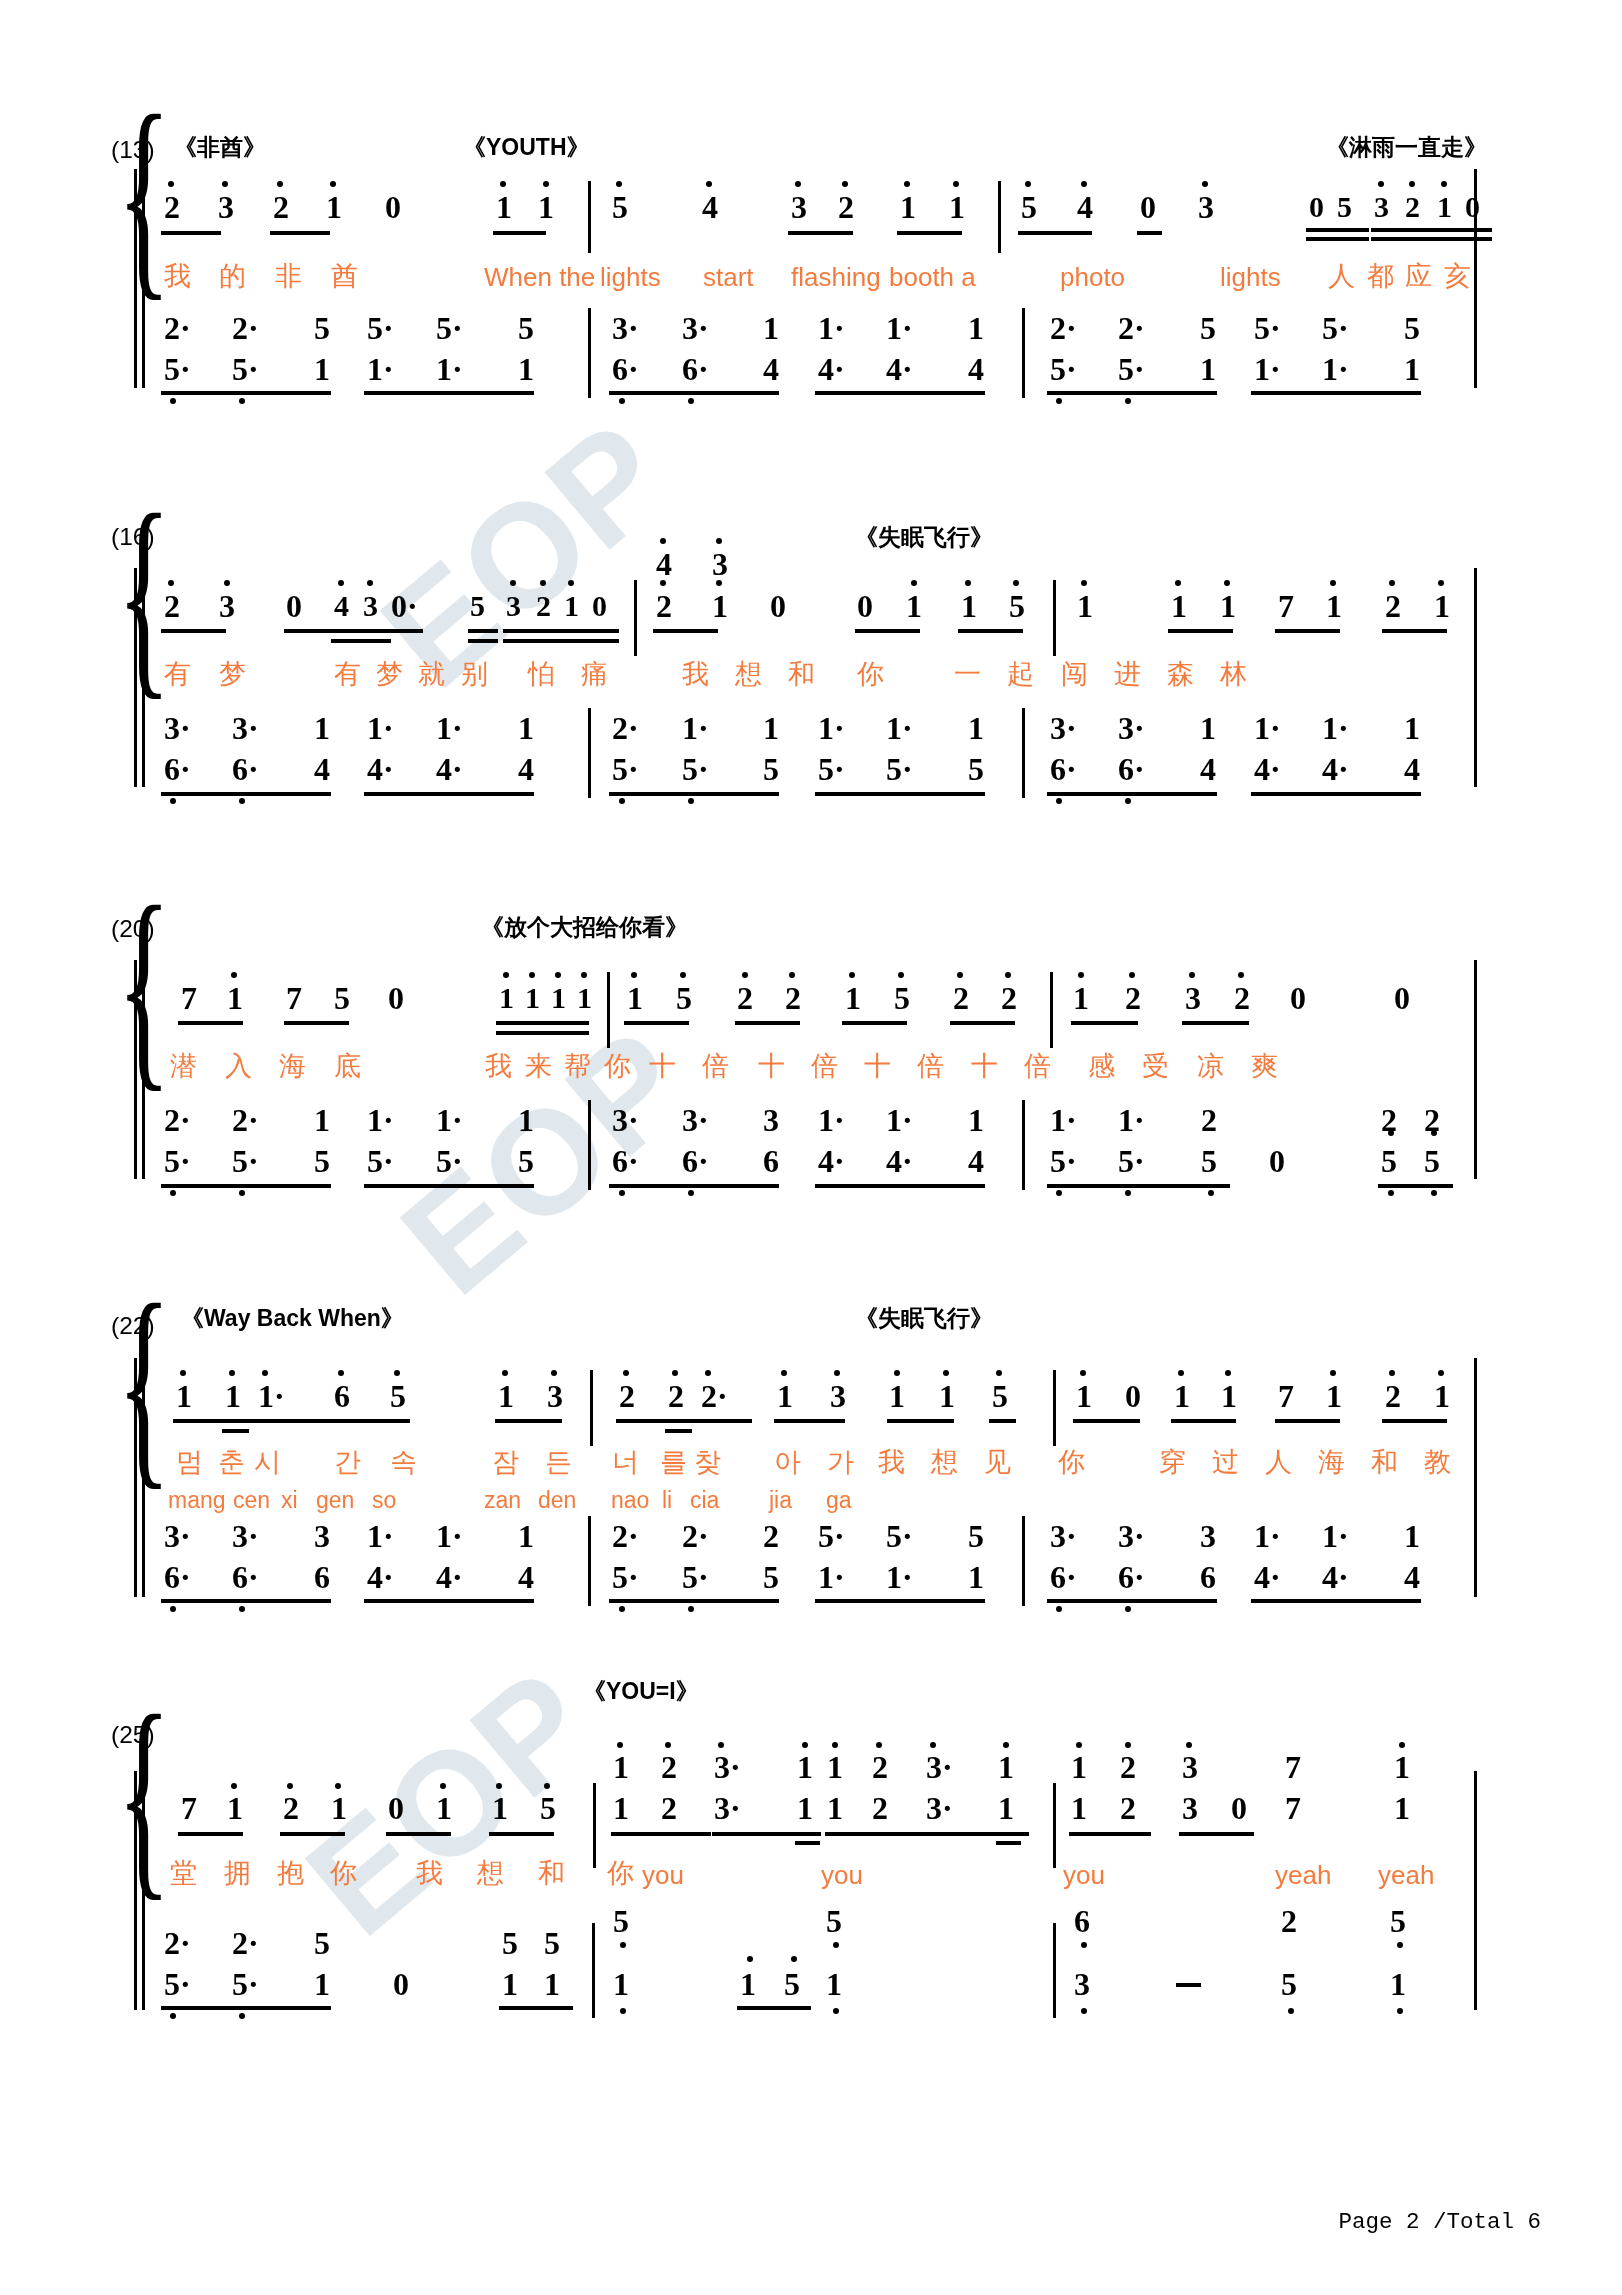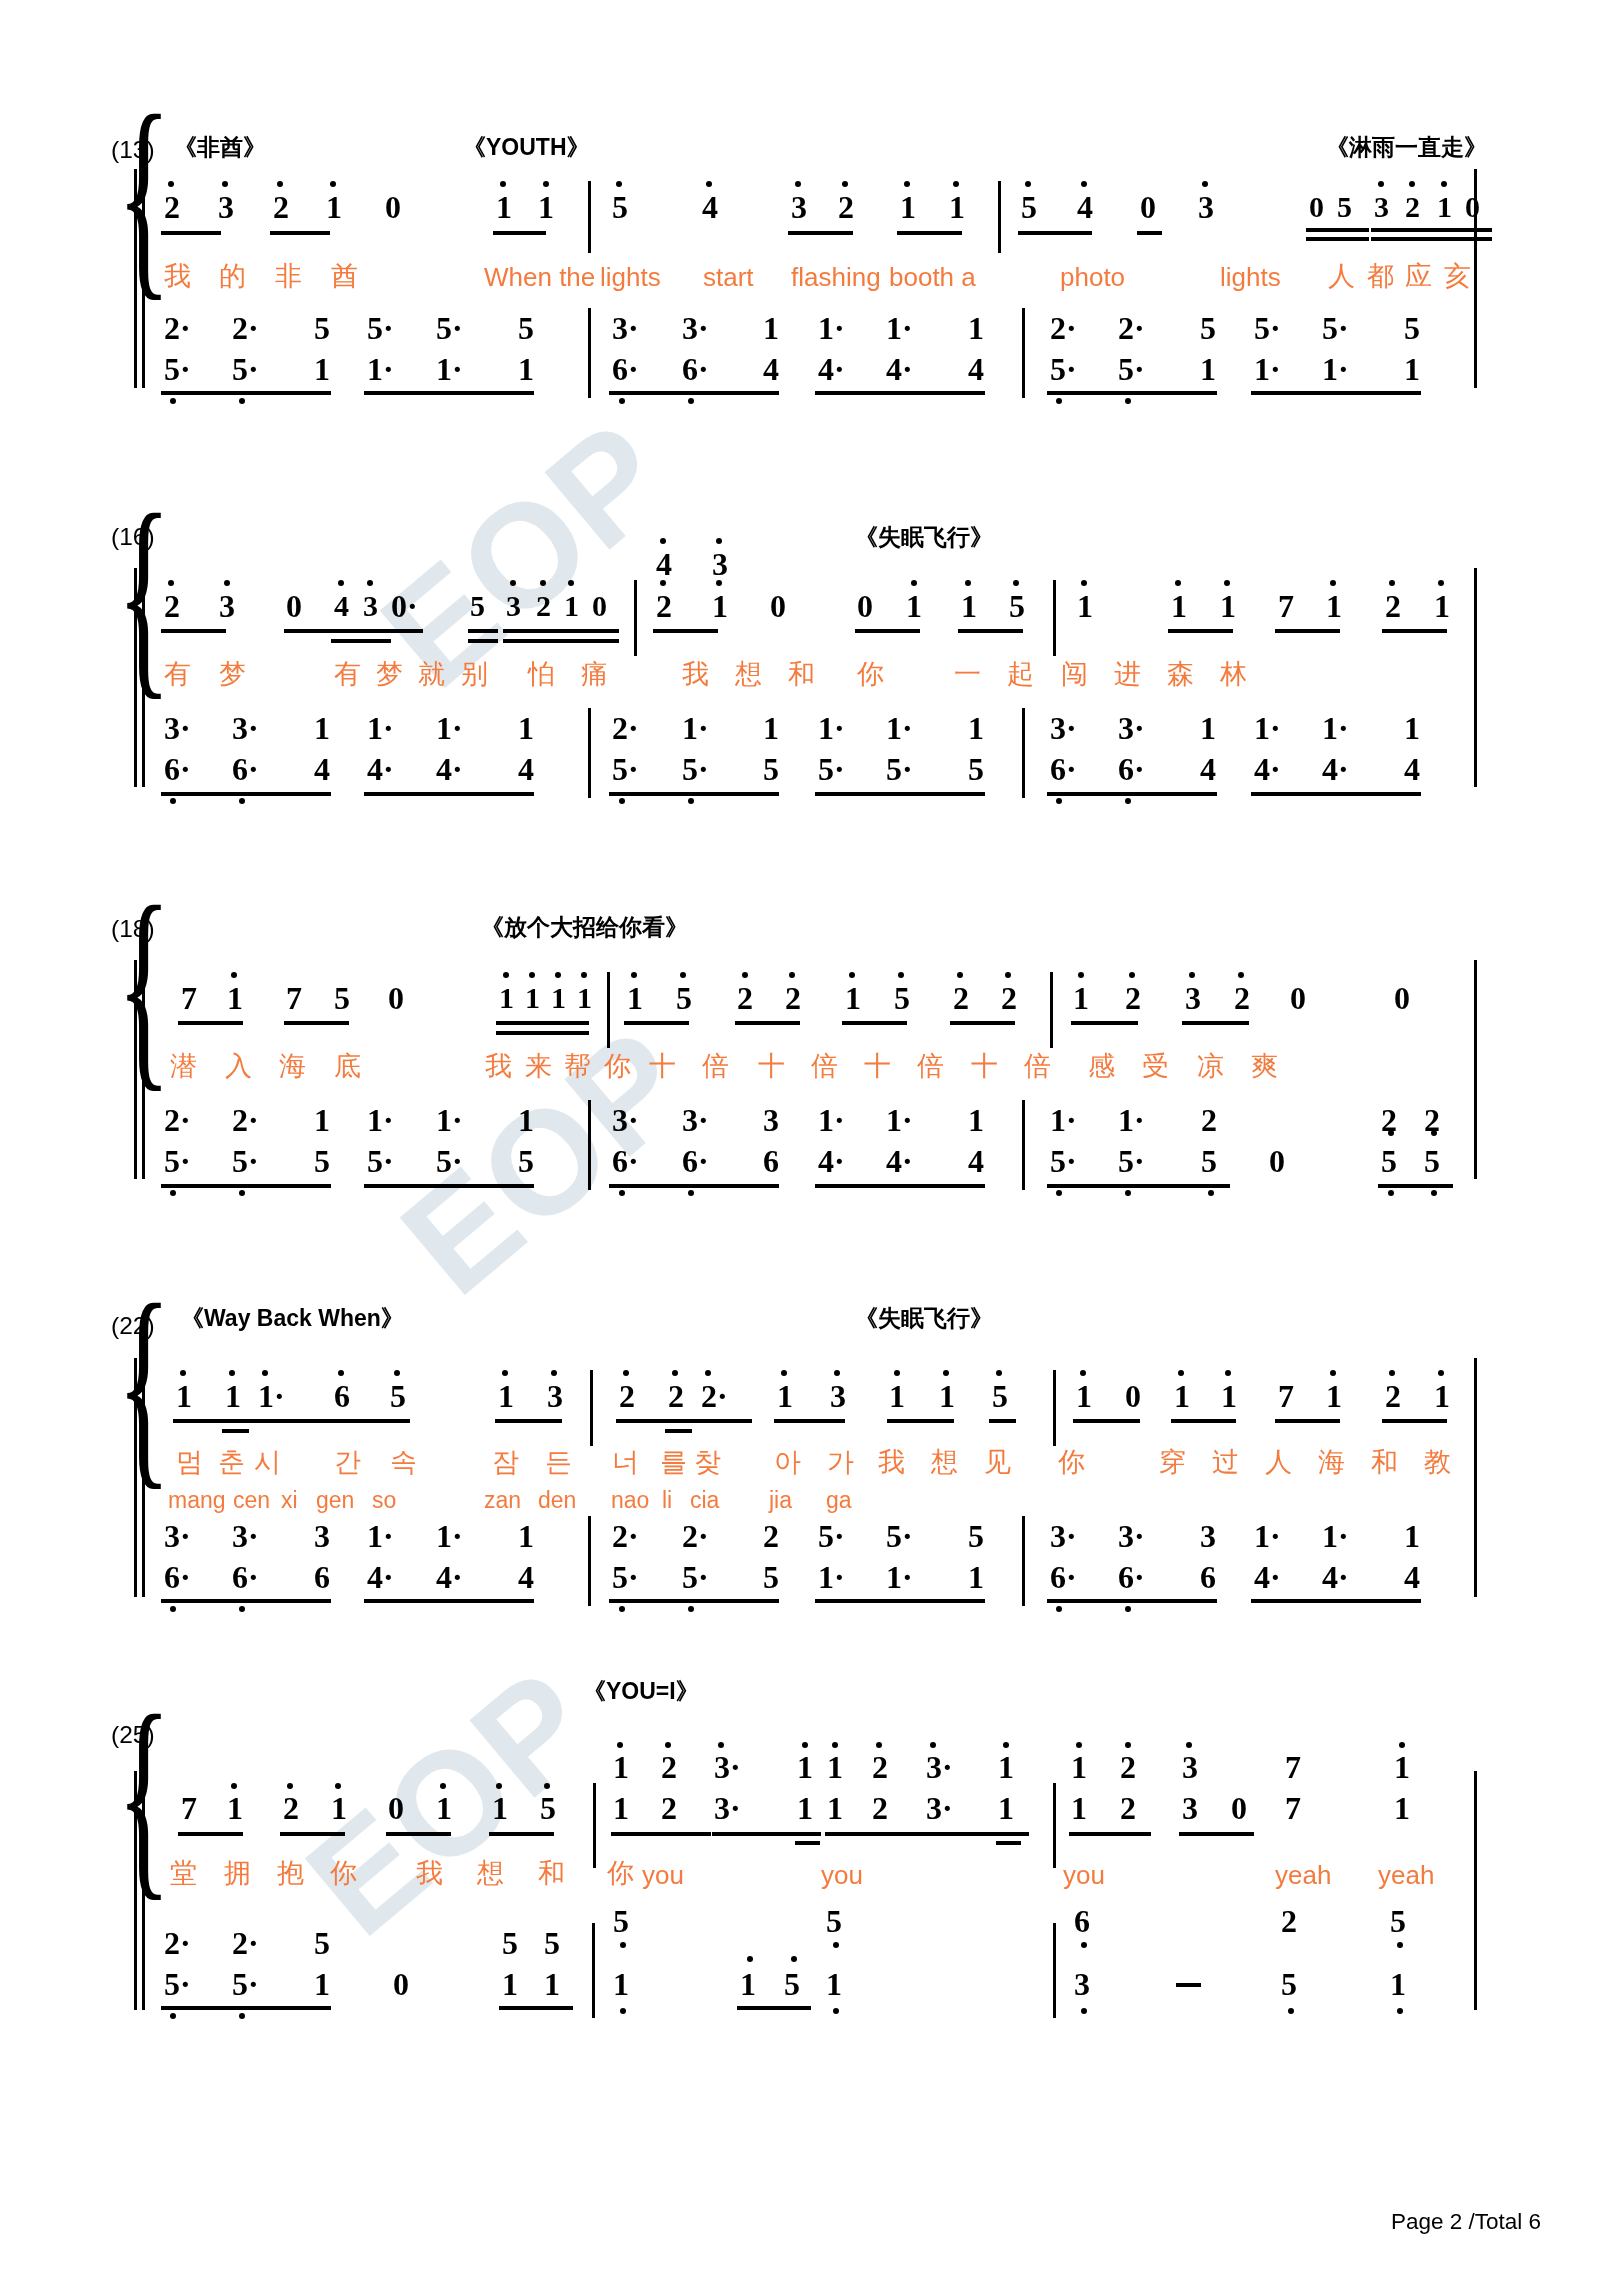--- a/index.html
+++ b/index.html
@@ -121,21 +121,21 @@
     line-height: 1;
   }
   .lyric.latin { font-size: 26px; }
   .lyric.rom   { font-size: 23px; }
 
   
   .footer {
     position: absolute;
     right: 82px;
     bottom: 60px;
-    font-family: Liberation Sans, sans-serif;
+    font-family: Liberation Mono, monospace;
     font-size: 22.5px;
     color: #000;
     white-space: nowrap;
   }
 </style>
 </head>
 <body>
 
 <div class="wm wm1">EOP</div>
 <div class="wm wm2">EOP</div>
@@ -452,21 +452,21 @@
     <div class="note" style="left:1322px;top:204px">1·</div>
     <div class="note" style="left:1404px;top:204px">1</div>
     <div class="note" style="left:1254px;top:245px">4·</div>
     <div class="note" style="left:1322px;top:245px">4·</div>
     <div class="note" style="left:1404px;top:245px">4</div>
     <div class="beam" style="left:1251px;top:284px;width:170px"></div>
   </div>
 </div>
 
 <div class="system" style="top:900px;height:320px">
-  <div class="measure-no" style="left:111px;top:15px">(18)</div>
+  <div class="measure-no" style="left:111px;top:15px">(20)</div>
   <div class="song-title" style="left:481px;top:12.3px">《放个大招给你看》</div>
 
   <div class="brace" style="left:117px;top:0px">{</div>
   <div class="sysbar" style="left:134px;top:60px;height:219px"></div>
   <div class="sysbar thin" style="left:142px;top:60px;height:219px"></div>
   <div class="sysbar" style="left:1474px;top:60px;height:219px"></div>
 
   <div>
     <div class="note" style="left:181px;top:82px">7</div>
     <div class="note" style="left:227px;top:82px">1</div>

